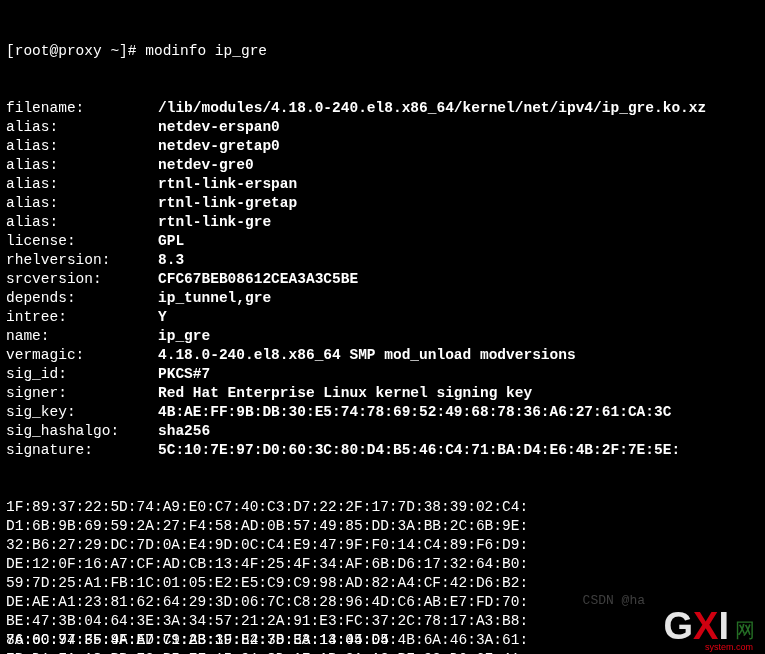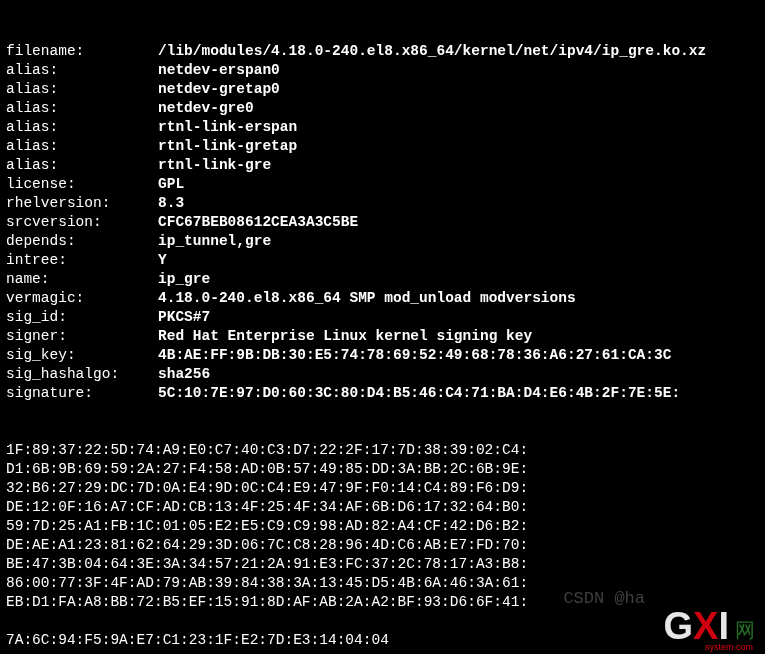--- a/index.html
+++ b/index.html
@@ -49,41 +49,42 @@
     bottom: 2px;
     font-family: Arial, sans-serif;
     font-size: 9px;
     color: #e60012;
   }
   .csdn-mark {
     position: absolute;
     bottom: 46px;
     right: 120px;
     font-family: "Consolas", "Courier New", monospace;
-    font-size: 17px;
+    font-size: 13px;
     color: #5a5a5a;
     opacity: 0.7;
   }
   .truncated-row {
     position: absolute;
     bottom: 4px;
     left: 6px;
     font-family: Liberation Mono, monospace;
     font-size: 14.5px;
     line-height: 19px;
     color: #ffffff;
     white-space: pre;
     width: 640px;
     overflow: hidden;
   }
 </style>
 </head>
 <body>
 
 <div class="terminal">
+  <div class="row"><span>[root@proxy ~]# modinfo ip_gre</span></div>
   <div id="fields"><div class="row"><span class="key">filename:</span><span class="val">/lib/modules/4.18.0-240.el8.x86_64/kernel/net/ipv4/ip_gre.ko.xz</span></div><div class="row"><span class="key">alias:</span><span class="val">netdev-erspan0</span></div><div class="row"><span class="key">alias:</span><span class="val">netdev-gretap0</span></div><div class="row"><span class="key">alias:</span><span class="val">netdev-gre0</span></div><div class="row"><span class="key">alias:</span><span class="val">rtnl-link-erspan</span></div><div class="row"><span class="key">alias:</span><span class="val">rtnl-link-gretap</span></div><div class="row"><span class="key">alias:</span><span class="val">rtnl-link-gre</span></div><div class="row"><span class="key">license:</span><span class="val">GPL</span></div><div class="row"><span class="key">rhelversion:</span><span class="val">8.3</span></div><div class="row"><span class="key">srcversion:</span><span class="val">CFC67BEB08612CEA3A3C5BE</span></div><div class="row"><span class="key">depends:</span><span class="val">ip_tunnel,gre</span></div><div class="row"><span class="key">intree:</span><span class="val">Y</span></div><div class="row"><span class="key">name:</span><span class="val">ip_gre</span></div><div class="row"><span class="key">vermagic:</span><span class="val">4.18.0-240.el8.x86_64 SMP mod_unload modversions </span></div><div class="row"><span class="key">sig_id:</span><span class="val">PKCS#7</span></div><div class="row"><span class="key">signer:</span><span class="val">Red Hat Enterprise Linux kernel signing key</span></div><div class="row"><span class="key">sig_key:</span><span class="val">4B:AE:FF:9B:DB:30:E5:74:78:69:52:49:68:78:36:A6:27:61:CA:3C</span></div><div class="row"><span class="key">sig_hashalgo:</span><span class="val">sha256</span></div><div class="row"><span class="key">signature:</span><span class="val">5C:10:7E:97:D0:60:3C:80:D4:B5:46:C4:71:BA:D4:E6:4B:2F:7E:5E:</span></div></div>
   <div id="siglines"><div class="row"><span class="cont">1F:89:37:22:5D:74:A9:E0:C7:40:C3:D7:22:2F:17:7D:38:39:02:C4:</span></div><div class="row"><span class="cont">D1:6B:9B:69:59:2A:27:F4:58:AD:0B:57:49:85:DD:3A:BB:2C:6B:9E:</span></div><div class="row"><span class="cont">32:B6:27:29:DC:7D:0A:E4:9D:0C:C4:E9:47:9F:F0:14:C4:89:F6:D9:</span></div><div class="row"><span class="cont">DE:12:0F:16:A7:CF:AD:CB:13:4F:25:4F:34:AF:6B:D6:17:32:64:B0:</span></div><div class="row"><span class="cont">59:7D:25:A1:FB:1C:01:05:E2:E5:C9:C9:98:AD:82:A4:CF:42:D6:B2:</span></div><div class="row"><span class="cont">DE:AE:A1:23:81:62:64:29:3D:06:7C:C8:28:96:4D:C6:AB:E7:FD:70:</span></div><div class="row"><span class="cont">BE:47:3B:04:64:3E:3A:34:57:21:2A:91:E3:FC:37:2C:78:17:A3:B8:</span></div><div class="row"><span class="cont">86:00:77:3F:4F:AD:79:AB:39:84:38:3A:13:45:D5:4B:6A:46:3A:61:</span></div><div class="row"><span class="cont">EB:D1:FA:A8:BB:72:B5:EF:15:91:8D:AF:AB:2A:A2:BF:93:D6:6F:41:</span></div></div>
 </div>
 
 <div class="csdn-mark">CSDN @ha</div>
 
 <div class="truncated-row"><span class="cont">7A:6C:94:F5:9A:E7:C1:23:1F:E2:7D:E3:14:04:04</span></div>
 
 <div class="watermark">
   <span class="gxi-g">G</span>

